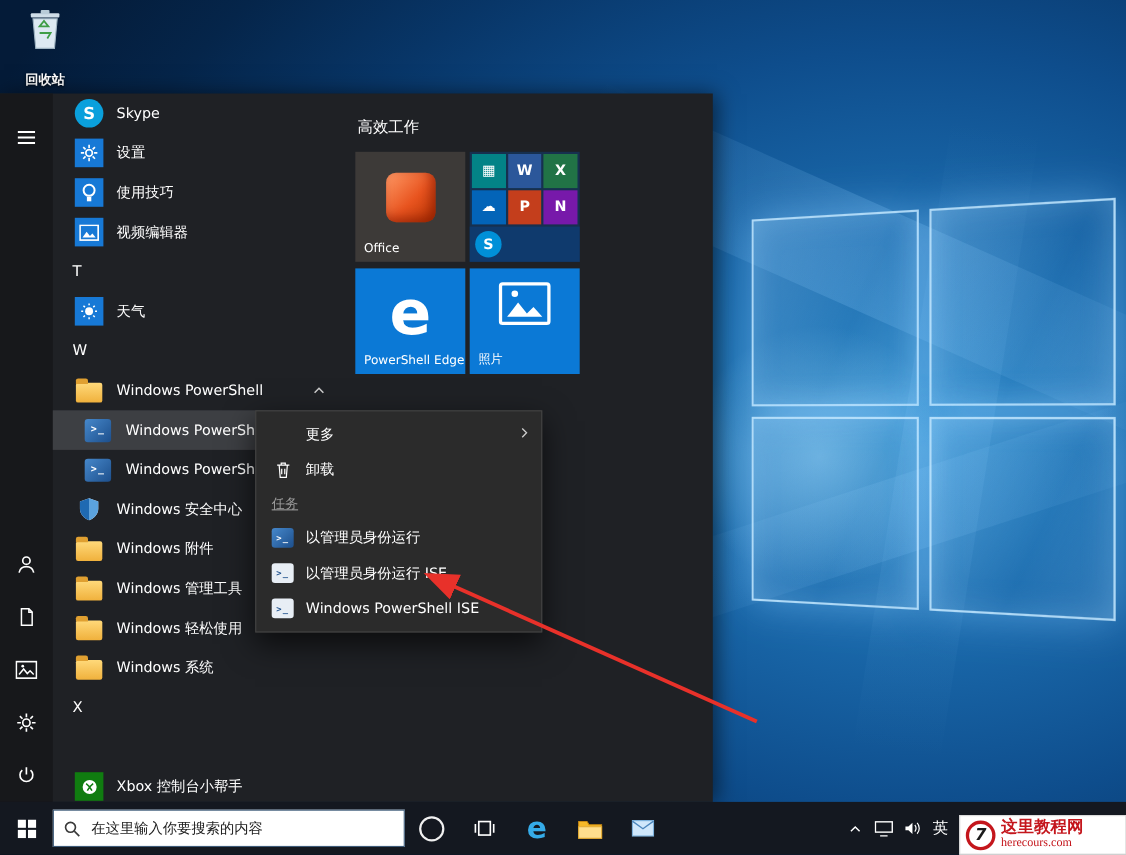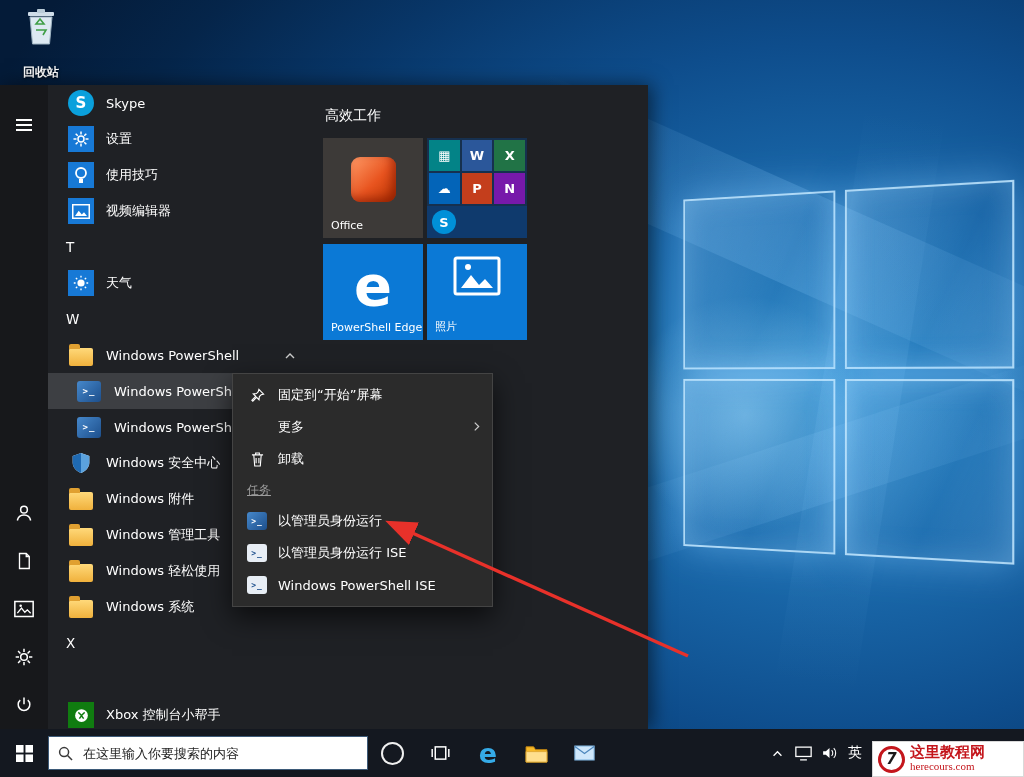--- a/index.html
+++ b/index.html
@@ -390,28 +390,20 @@
               <circle cx="15" cy="11" r="3" fill="#fff"></circle>
             </svg>
         </div>
         <div class="tile-label">照片</div>
       </div>
     </div>
   </div>
 
   <div class="context-menu">
     <div class="cm-item">
-      <span class="cm-icon">
-        <svg width="15" height="15" viewBox="0 0 16 16">
-            <path d="M9.5 1.5l5 5-2.6.7-1.9 1.9-.4 3.4-2.6-2.6L3 14l-1-1 4.1-4.1L3.5 6.3l3.4-.4 1.9-1.9z" fill="none" stroke="#fff" stroke-width="1.2"></path>
-          </svg>
-      </span>
-      <span>固定到“开始”屏幕</span>
-    </div>
-    <div class="cm-item">
       <span class="cm-icon"></span>
       <span>更多</span>
       <span class="cm-chevron">
         <svg width="7" height="11" viewBox="0 0 8 12">
             <path d="M2 1.5l4.5 4.5L2 10.5" fill="none" stroke="#ccc" stroke-width="1.4"></path>
           </svg>
       </span>
     </div>
     <div class="cm-item">
       <span class="cm-icon">

